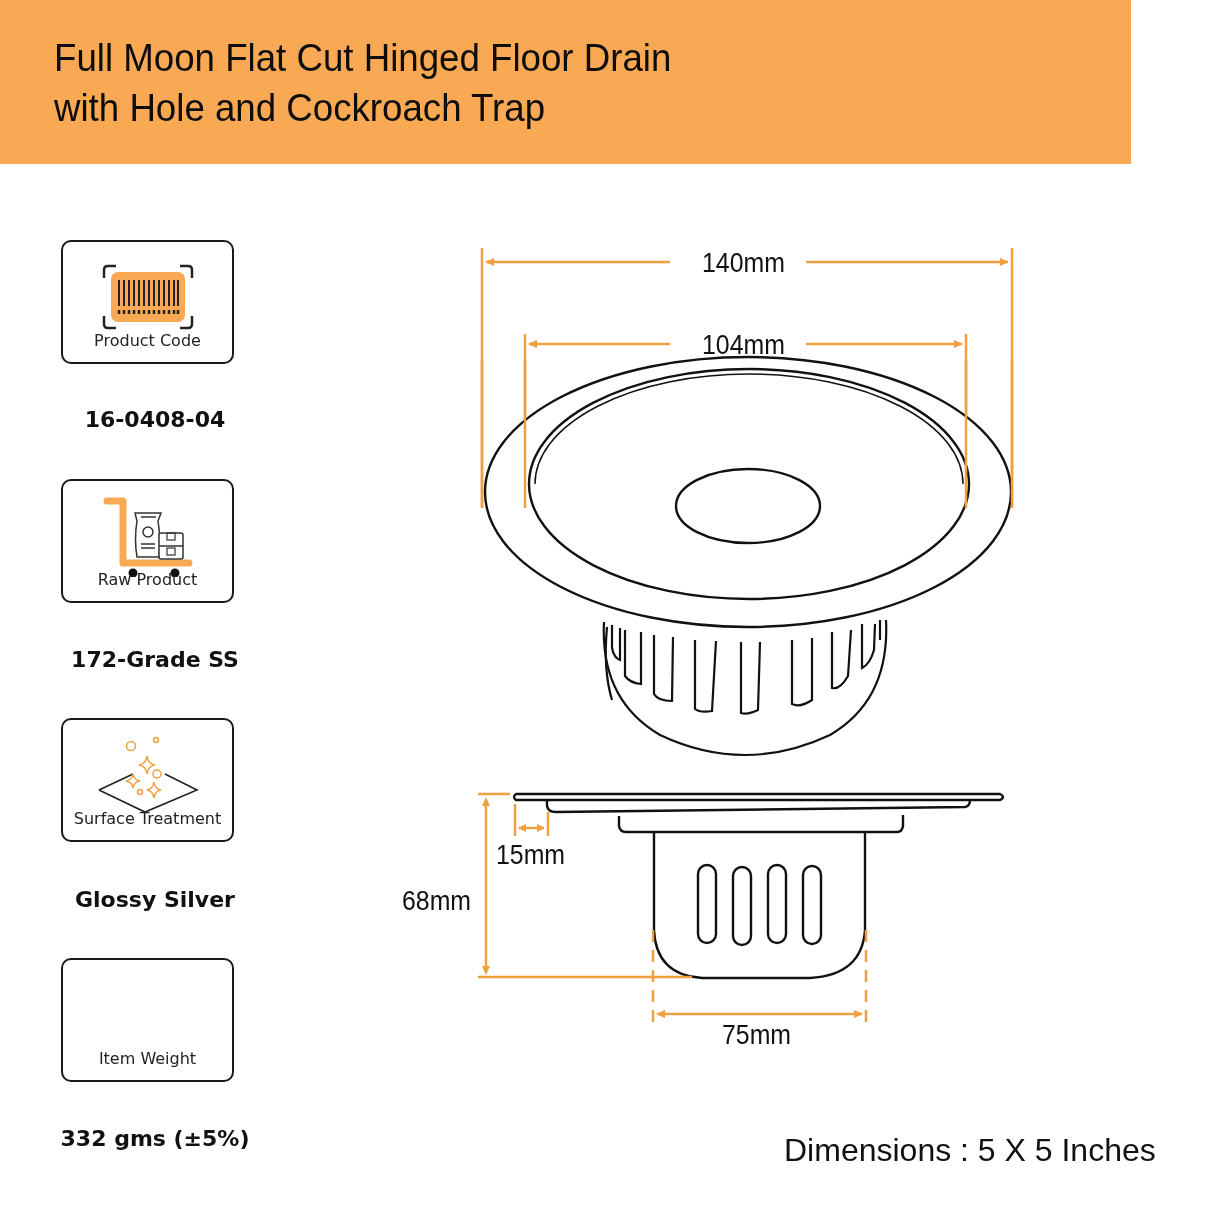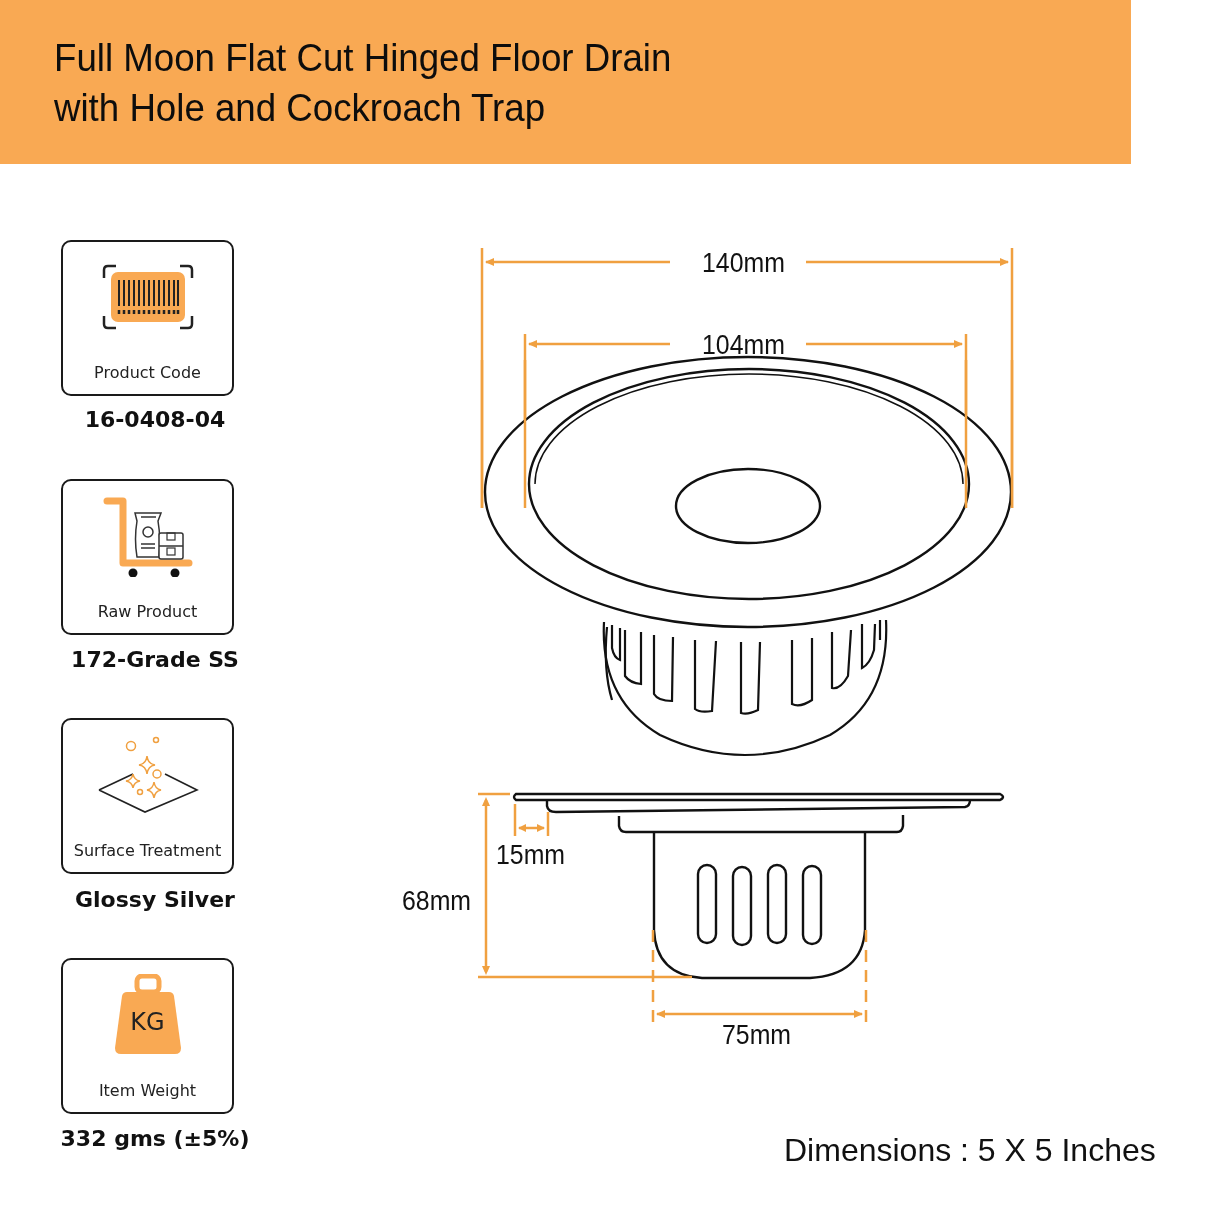--- a/index.html
+++ b/index.html
@@ -23,21 +23,21 @@
     font-size: 56px; line-height: 64px; color: #ffffff; letter-spacing: -1px;
   }
   .logo-reg {
     position: absolute; left: 1158px; top: 52px;
     width: 18px; height: 18px; border: 2px solid #fff; border-radius: 50%;
     color: #fff; font-size: 11px; font-weight: bold; line-height: 14px; text-align: center;
     font-family: "DejaVu Sans", sans-serif;
   }
 
   .spec-card {
-    position: absolute; left: 61px; width: 173px; height: 156px;
+    position: absolute; left: 61px; width: 173px; height: 124px;
     border: 2px solid #1a1a1a; border-radius: 10px; background: #fff;
   }
   .spec-card .icon-wrap {
     position: absolute; left: 0; right: 0; top: 14px; height: 82px;
     display: flex; justify-content: center; align-items: center;
   }
   .spec-card .card-label {
     position: absolute; left: 0; right: 0; bottom: 12px; text-align: center;
     font-family: "DejaVu Sans", sans-serif; font-size: 16px; color: #222;
     white-space: nowrap;
@@ -148,29 +148,20 @@
         <path d="M40 40 Q41 46 47 47 Q41 48 40 54 Q39 48 33 47 Q39 46 40 40 Z"></path>
         <path d="M61 48 Q62 55 68 56 Q62 57 61 64 Q60 57 54 56 Q60 55 61 48 Z"></path>
       </g>
     </svg>
   </div>
   <div class="card-label">Surface Treatment</div>
 </div>
 <div class="spec-value" style="top:875px;">Glossy Silver</div>
 
 <div class="spec-card" style="top:958px;">
-  <div class="icon-wrap">
-    <div style="position:relative; width:70px; height:82px;">
-      <svg width="70" height="82" viewBox="0 0 70 82" style="position:absolute;left:0;top:0;">
-        <rect x="24" y="2" width="22" height="16" rx="5" fill="none" stroke="#f9a953" stroke-width="5"></rect>
-        <path d="M14 18 H56 Q60 18 61 22 L68 74 Q68 80 62 80 H8 Q2 80 2 74 L9 22 Q10 18 14 18 Z" fill="#f9a953"></path>
-      </svg>
-      <div style="position:absolute;left:0;right:0;top:34px;text-align:center;font-family:'DejaVu Sans',sans-serif;font-size:24px;color:#222;">KG</div>
-    </div>
-  </div>
   <div class="card-label">Item Weight</div>
 </div>
 <div class="spec-value" style="top:1114px;">332 gms (±5%)</div>
 
 <svg class="drawing" width="1214" height="1214" viewBox="0 0 1214 1214">
 
   <g stroke="#f0a040" stroke-width="2.5" fill="none">
     <line x1="482" y1="248" x2="482" y2="508"></line>
     <line x1="1012" y1="248" x2="1012" y2="508"></line>
     <line x1="486" y1="262" x2="670" y2="262"></line>

